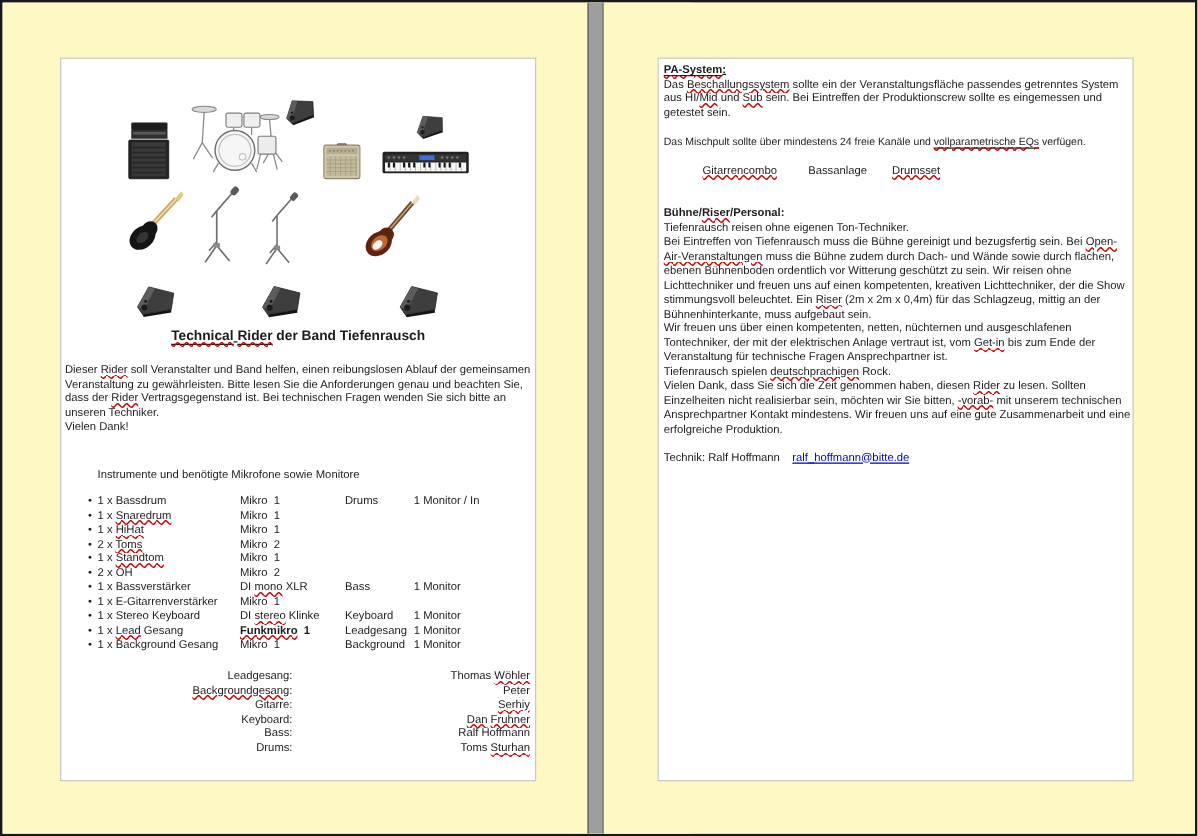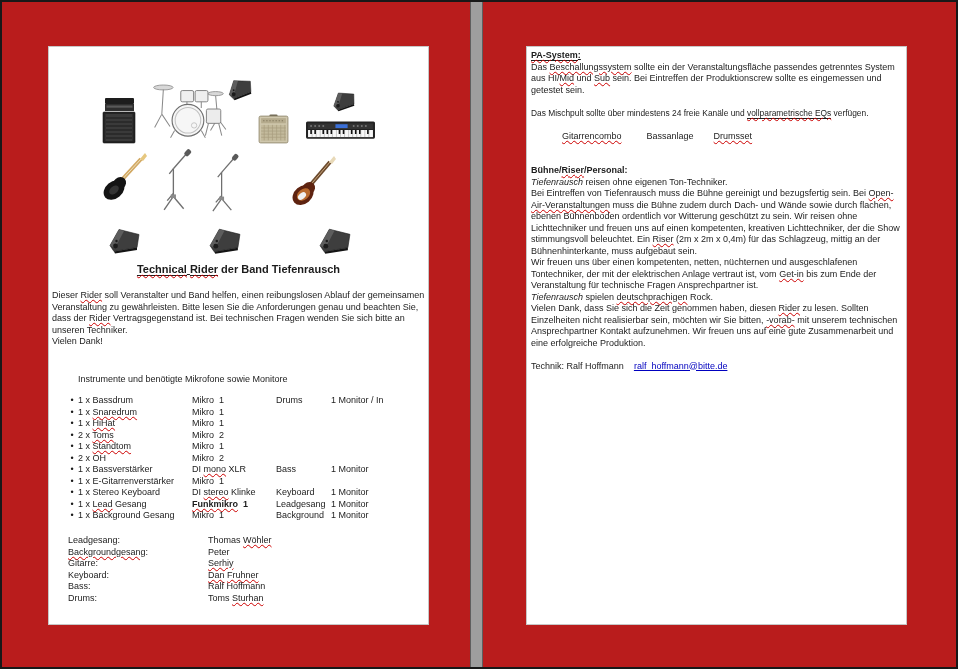--- a/index.html
+++ b/index.html
@@ -2,21 +2,21 @@
 <html><head>
 <meta charset="utf-8">
 <style>
   html,body{margin:0;padding:0;background:#e8e8e8;}
   *{box-sizing:border-box;}
   .canvas{
     position:relative;width:958px;height:669px;background:#ffffff;
     border:2px solid #181818;overflow:hidden;
     font-family:"Liberation Sans","DejaVu Sans",sans-serif;color:#1c1c1c;
   }
-  .page{position:absolute;top:0;bottom:0;background:#b91c1c;}
+  .page{position:absolute;top:0;bottom:0;background:#fef9c3;}
   .page-left{left:0;width:551px;}
   .page-right{left:481px;right:0;}
   .page-separator{
     position:absolute;top:0;bottom:0;left:468px;width:13px;
     background:#9e9e9e;border-left:1px solid #5f5f5f;border-right:1px solid #5f5f5f;
   }
   .frame{
     position:absolute;top:44px;width:381px;height:579px;
     border:1px solid #c7c7c7;background:#fff;
   }
@@ -35,31 +35,31 @@
   }
   .list-heading{
     position:absolute;left:29px;top:327px;width:340px;
     font-size:9px;line-height:11.5px;
   }
   .inst-list{position:absolute;left:0;top:348px;width:100%;}
   .inst-row{
     display:grid;grid-template-columns:12px 114px 84px 55px auto;
     padding-left:17px;font-size:9px;line-height:11.5px;white-space:pre;
   }
-  .members{position:absolute;left:19px;top:488px;width:330px;}
+  .members{position:absolute;left:45px;top:488px;width:330px;text-align:right;}
   .member-row{
     display:grid;grid-template-columns:140px auto;
     font-size:9px;line-height:11.5px;white-space:pre;
   }
   .rp-content{position:absolute;left:4px;top:3px;width:374px;}
   .rp-block{font-size:9px;line-height:11.5px;white-space:pre-wrap;}
   .gap{height:11.5px;}
   
   .b{font-weight:bold;}
-  .i{font-style:italic;}
+  .i{}
   .u{text-decoration:underline;text-decoration-thickness:1px;}
   .sq{text-decoration:underline;text-decoration-style:wavy;text-decoration-color:#cc0000;text-decoration-thickness:1px;text-underline-offset:1px;}
   .u.sq{border-bottom:1px solid #1c1c1c;text-decoration:underline wavy #cc0000 1px;}
   .lnk{color:#0000bf;text-decoration:underline;cursor:pointer;}
   .bullet-cell{text-align:center;}
 </style>
 </head>
 <body>
 
 <div class="canvas">
@@ -267,20 +267,20 @@
           <div class="rp-block" style="font-size: 8.4px;"><span>Das Mischpult sollte über mindestens 24 freie Kanäle und </span><span class="u sq">vollparametrische EQs</span><span> verfügen.</span></div>
           <div class="gap"></div>
           <div class="rp-block" style="padding-left: 31px;"><span class="sq">Gitarrencombo</span><span>          </span><span>Bassanlage</span><span>        </span><span class="sq">Drumsset</span></div>
           <div class="gap"></div>
           <div class="gap"></div>
           <div class="rp-block"><span class="b">Bühne/</span><span class="b sq">Riser</span><span class="b">/Personal</span><span class="b">:</span></div>
           <div class="rp-block"><span class="i">Tiefenrausch</span><span> reisen ohne eigenen Ton-Techniker.
 Bei Eintreffen von Tiefenrausch muss die Bühne gereinigt und bezugsfertig sein. Bei </span><span class="sq">Open-Air-Veranstaltungen</span><span> muss die Bühne zudem durch Dach- und Wände sowie durch flachen, ebenen Bühnenboden ordentlich vor Witterung geschützt zu sein. Wir reisen ohne Lichttechniker und freuen uns auf einen kompetenten, kreativen Lichttechniker, der die Show stimmungsvoll beleuchtet. Ein </span><span class="sq">Riser</span><span> (2m x 2m x 0,4m) für das Schlagzeug, mittig an der Bühnenhinterkante, muss aufgebaut sein.
 Wir freuen uns über einen kompetenten, netten, nüchternen und ausgeschlafenen Tontechniker, der mit der elektrischen Anlage vertraut ist, vom </span><span class="sq">Get-in</span><span> bis zum Ende der Veranstaltung für technische Fragen Ansprechpartner ist.
 </span><span class="i">Tiefenrausch</span><span> spielen </span><span class="sq">deutschprachigen</span><span> Rock.
-Vielen Dank, dass Sie sich die Zeit genommen haben, diesen </span><span class="sq">Rider</span><span> zu lesen. Sollten Einzelheiten nicht realisierbar sein, möchten wir Sie bitten, </span><span class="sq">-vorab-</span><span> mit unserem technischen Ansprechpartner Kontakt aufzunehmen. Wir freuen uns auf eine gute Zusammenarbeit und eine erfolgreiche Produktion.</span></div>
+Vielen Dank, dass Sie sich die Zeit genommen haben, diesen </span><span class="sq">Rider</span><span> zu lesen. Sollten Einzelheiten nicht realisierbar sein, möchten wir Sie bitten, </span><span class="sq">-vorab-</span><span> mit unserem technischen Ansprechpartner Kontakt mindestens. Wir freuen uns auf eine gute Zusammenarbeit und eine erfolgreiche Produktion.</span></div>
           <div class="gap"></div>
           <div class="rp-block"><span>Technik: Ralf Hoffmann    </span><span class="lnk">ralf_hoffmann@bitte.de</span></div>
         </div>
     </div>
   </div>
 
 </div>
 
 </body></html>

